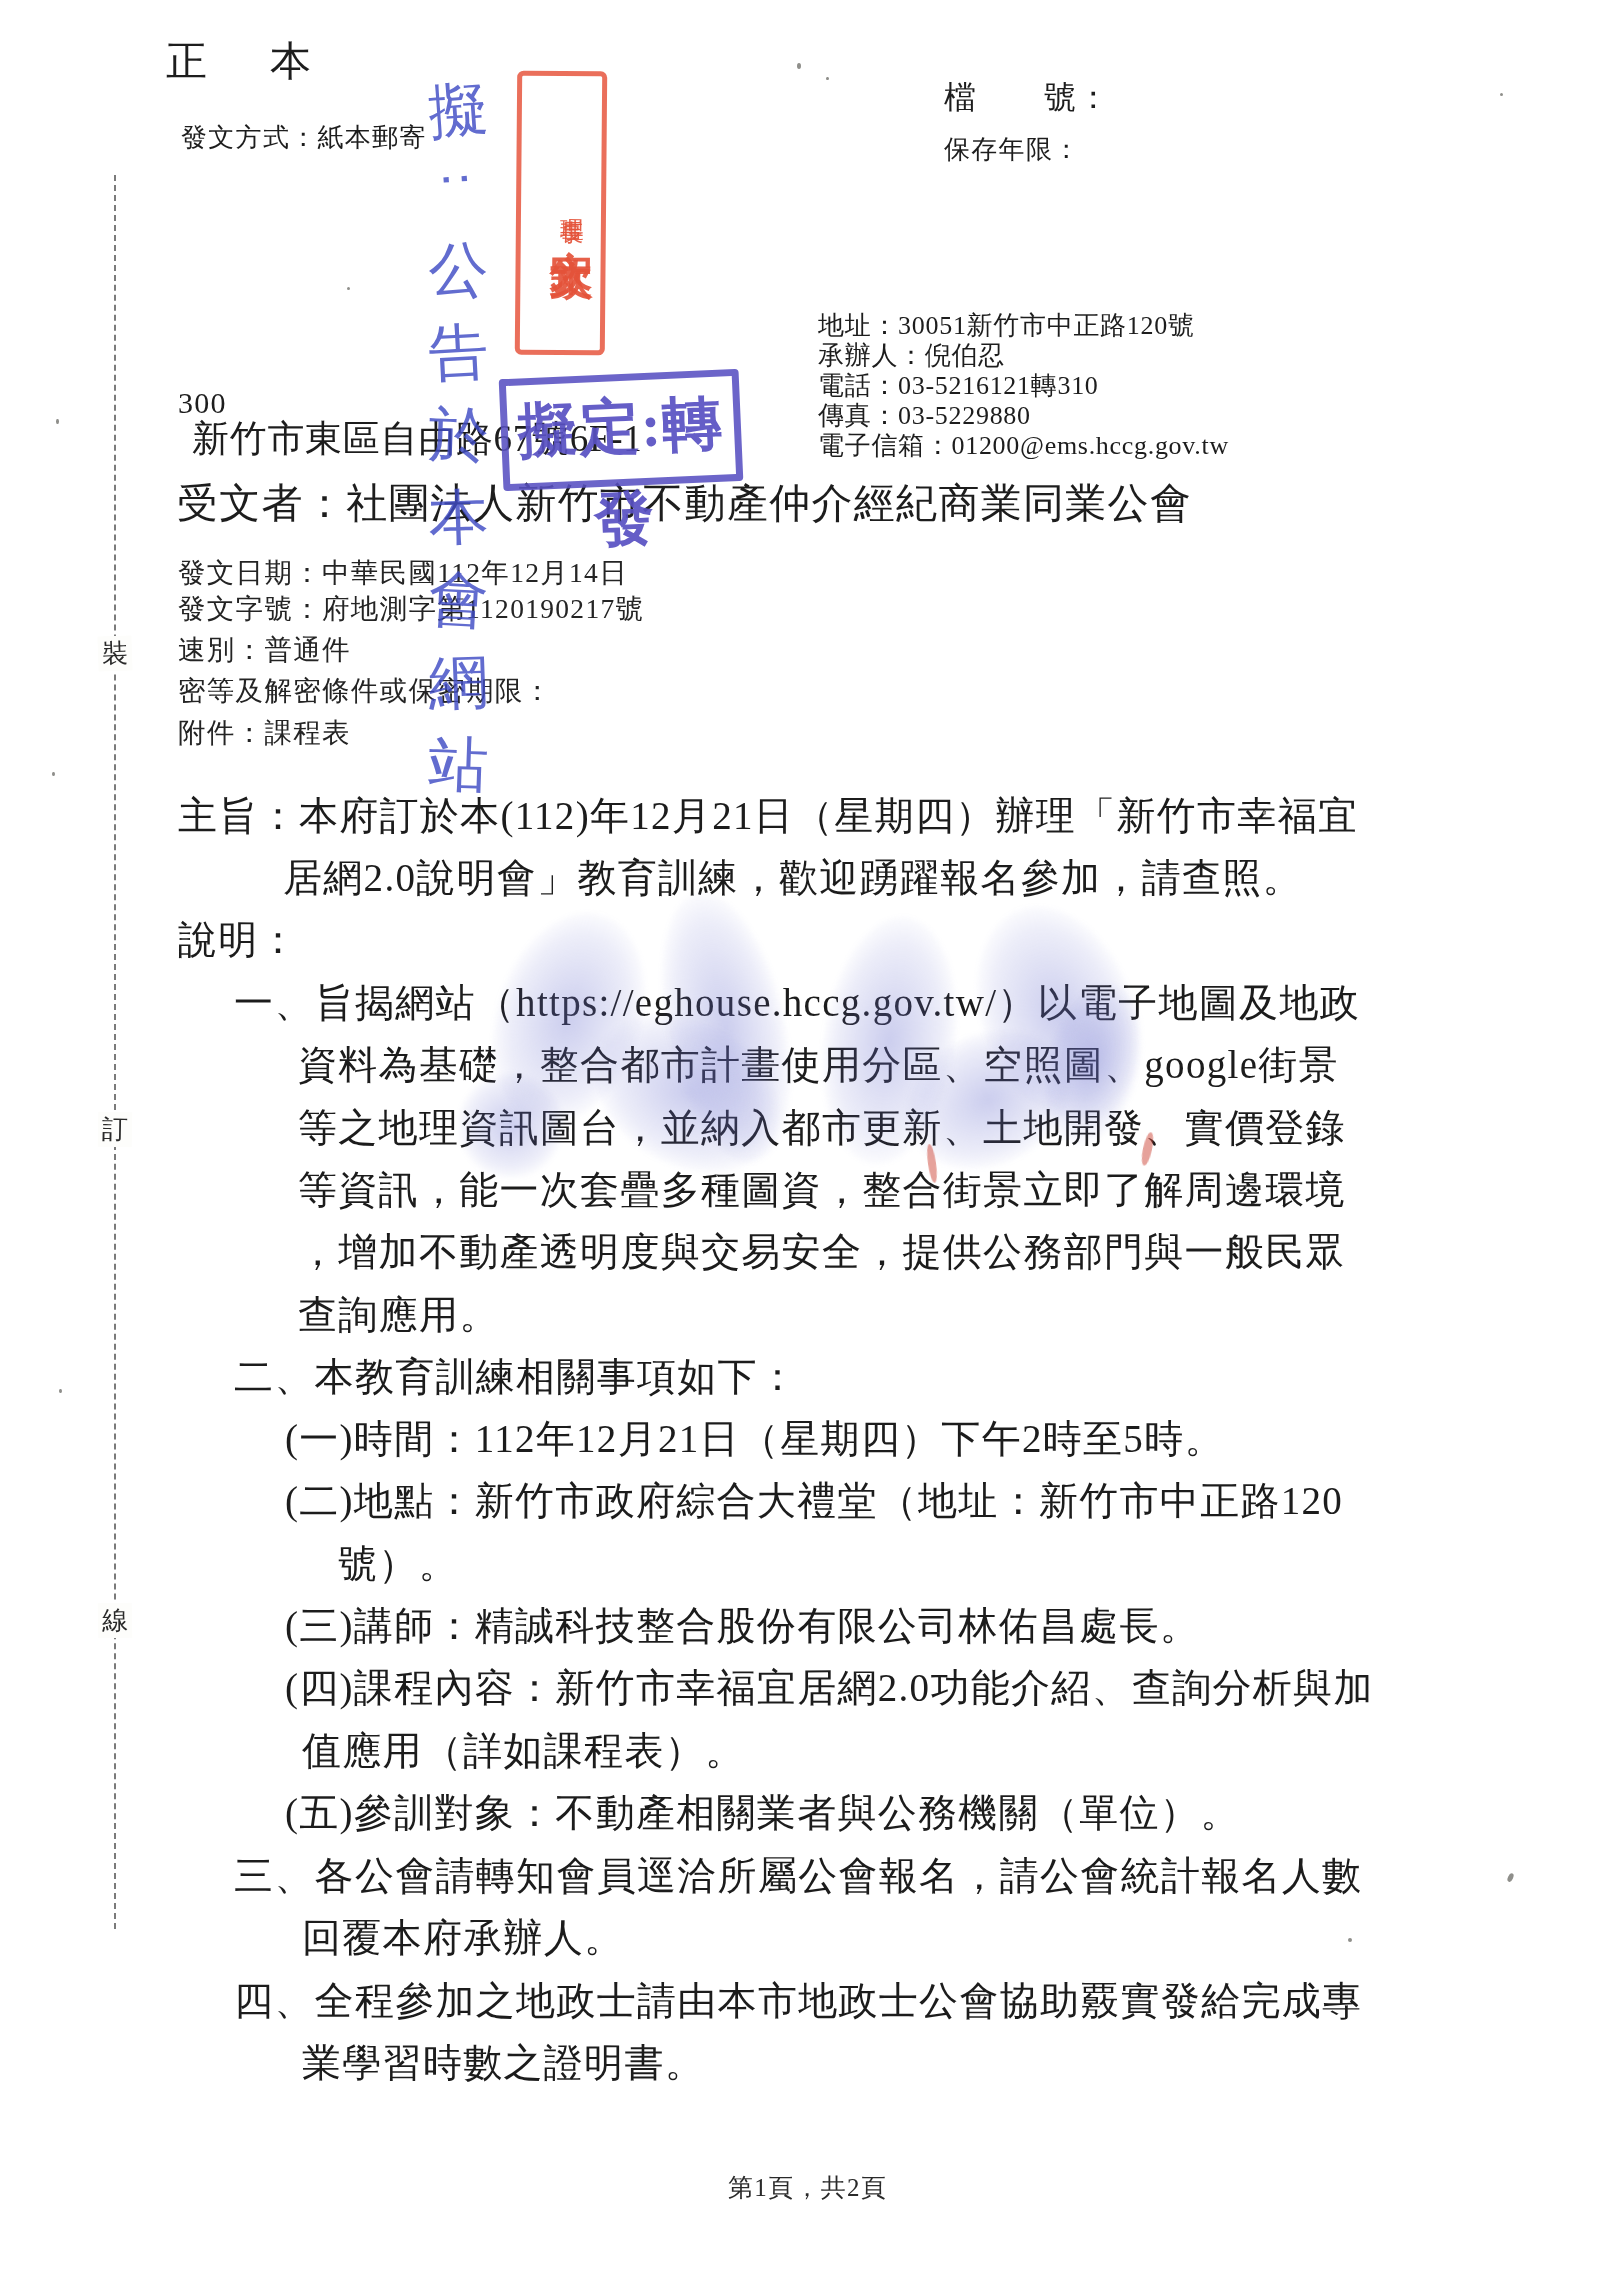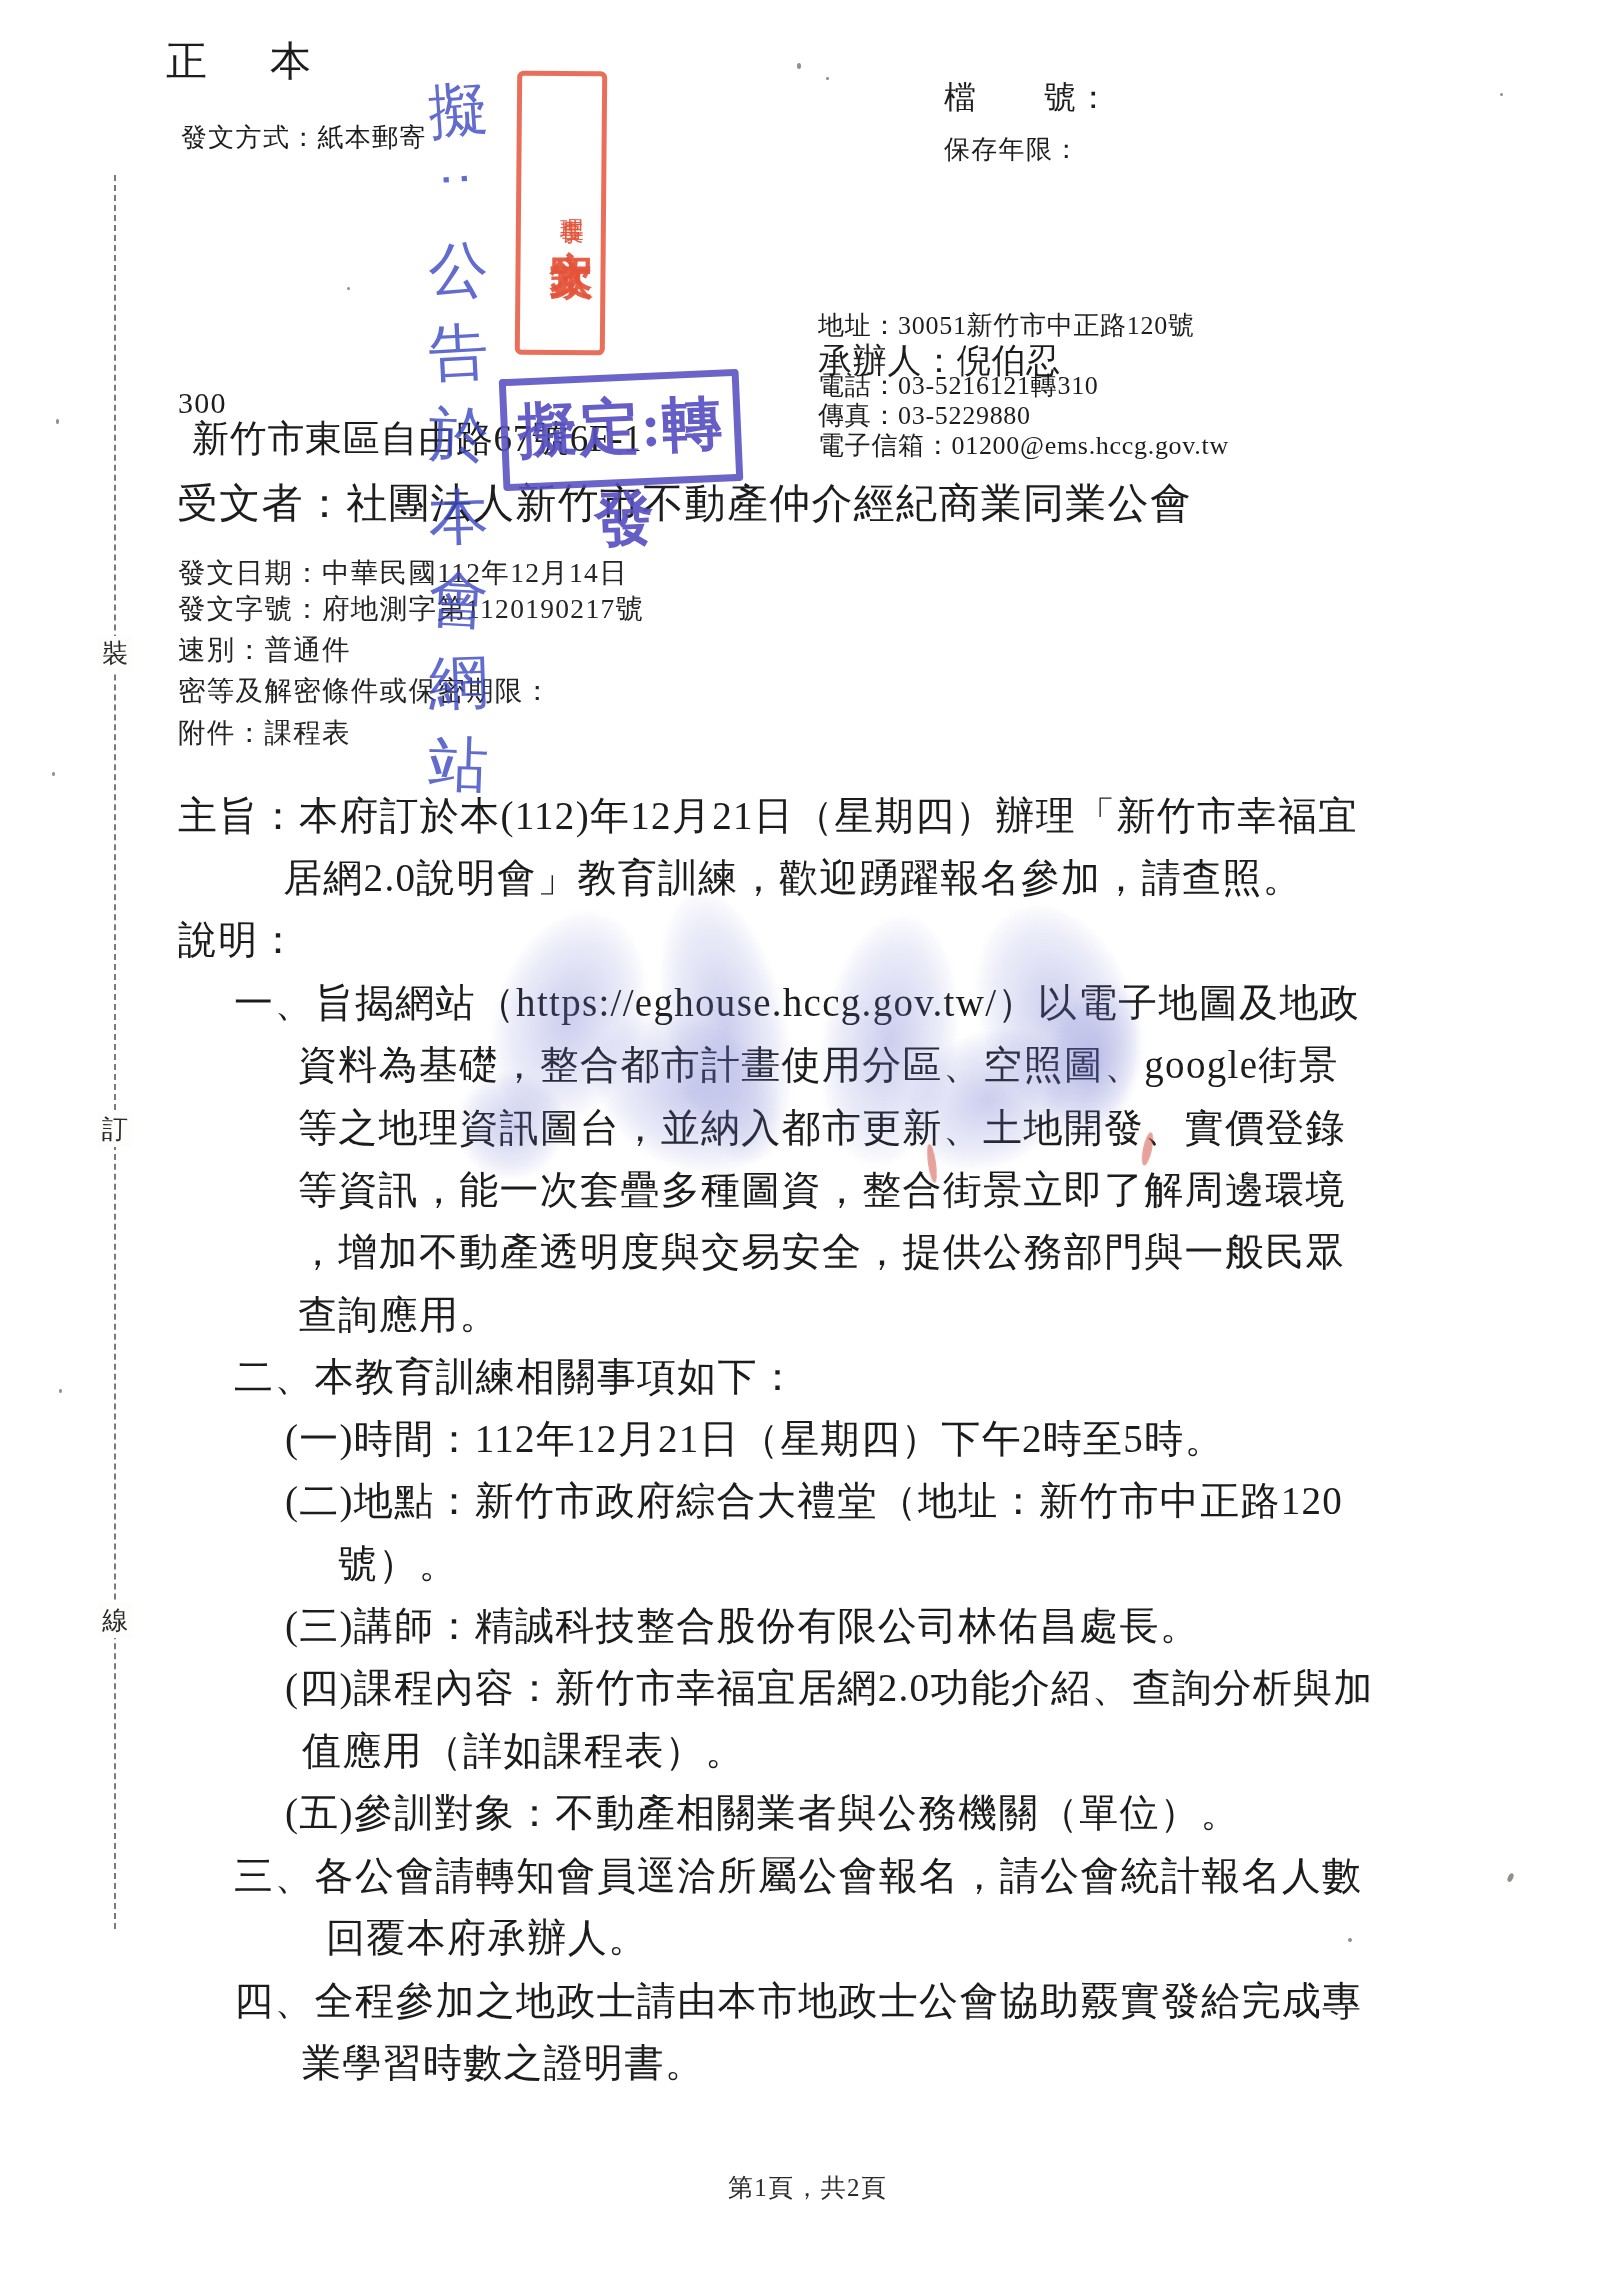--- a/index.html
+++ b/index.html
@@ -71,21 +71,21 @@
 <div class="page">
 
   <div class="t" style="left:166px; top:34px; font-size:41px; letter-spacing:63px;">正本</div>
   <div class="t" style="left:181px; top:120px; font-size:26px;">發文方式：紙本郵寄</div>
 
   <div class="t" style="left:944px; top:76px; font-size:32px;">檔　　號：</div>
   <div class="t" style="left:944px; top:132px; font-size:26px;">保存年限：</div>
 
 
   <div class="t" style="left:818px; top:308px; font-size:26px; letter-spacing:0.7px;">地址：30051新竹市中正路120號</div>
-  <div class="t" style="left:818px; top:338px; font-size:34px; letter-spacing:0.7px;">承辦人：倪伯忍</div>
+  <div class="t" style="left:818px; top:338px; font-size:26px; letter-spacing:0.7px;">承辦人：倪伯忍</div>
   <div class="t" style="left:818px; top:368px; font-size:26px; letter-spacing:0.7px;">電話：03-5216121轉310</div>
   <div class="t" style="left:818px; top:398px; font-size:26px; letter-spacing:0.7px;">傳真：03-5229880</div>
   <div class="t" style="left:818px; top:428px; font-size:26px; letter-spacing:0.7px;">電子信箱：01200@ems.hccg.gov.tw</div>
 
   <div class="t" style="left:178px; top:370px; font-size:30px;margin-top:16px;">300</div>
   <div class="t" style="left:192px; top:414px; font-size:37px; letter-spacing:0.7px;">新竹市東區自由路67號6F-1</div>
 
   <div class="t" style="left:177px; top:476px; font-size:41px; letter-spacing:1.3px;">受文者：社團法人新竹市不動產仲介經紀商業同業公會</div>
 
   <div class="t meta" style="left:178px; top:555px;">發文日期：中華民國112年12月14日</div>
@@ -108,21 +108,21 @@
   <div class="t body-line" style="left:234px; top:1350px;">二、本教育訓練相關事項如下：</div>
   <div class="t body-line" style="left:285px; top:1412px;">(一)時間：112年12月21日（星期四）下午2時至5時。</div>
   <div class="t body-line" style="left:285px; top:1474px;">(二)地點：新竹市政府綜合大禮堂（地址：新竹市中正路120</div>
   <div class="t body-line" style="left:338px; top:1537px;">號）。</div>
   <div class="t body-line" style="left:285px; top:1599px;">(三)講師：精誠科技整合股份有限公司林佑昌處長。</div>
   <div class="t body-line" style="left:285px; top:1661px;">(四)課程內容：新竹市幸福宜居網2.0功能介紹、查詢分析與加</div>
   <div class="t body-line" style="left:302px; top:1724px;">值應用（詳如課程表）。</div>
   <div class="t body-line" style="left:285px; top:1786px;">(五)參訓對象：不動產相關業者與公務機關（單位）。</div>
 
   <div class="t body-line" style="left:234px; top:1849px;">三、各公會請轉知會員逕洽所屬公會報名，請公會統計報名人數</div>
-  <div class="t body-line" style="left:302px; top:1911px;margin-left:24px;">回覆本府承辦人。</div>
+  <div class="t body-line" style="left:302px; top:1911px;">回覆本府承辦人。</div>
   <div class="t body-line" style="left:302px; top:2036px;">業學習時數之證明書。</div>
   <div class="t body-line" style="left:234px; top:1974px;">四、全程參加之地政士請由本市地政士公會協助覈實發給完成專</div>
 
   <div class="t" style="left:728px; top:2171px; font-size:25px; color:#2a2a2a;">第1頁，共2頁</div>
 
   <div class="binding-line"></div>
   <div class="binding-char" style="top:636px; transform:rotate(-2deg);">裝</div>
   <div class="binding-char" style="top:1112px; transform:rotate(1deg);">訂</div>
   <div class="binding-char" style="top:1603px; transform:rotate(-1deg);">線</div>
 

